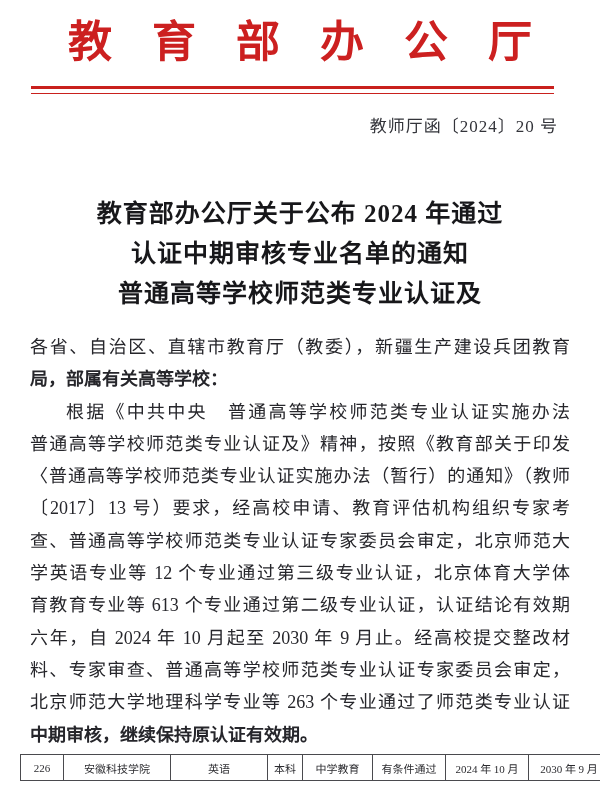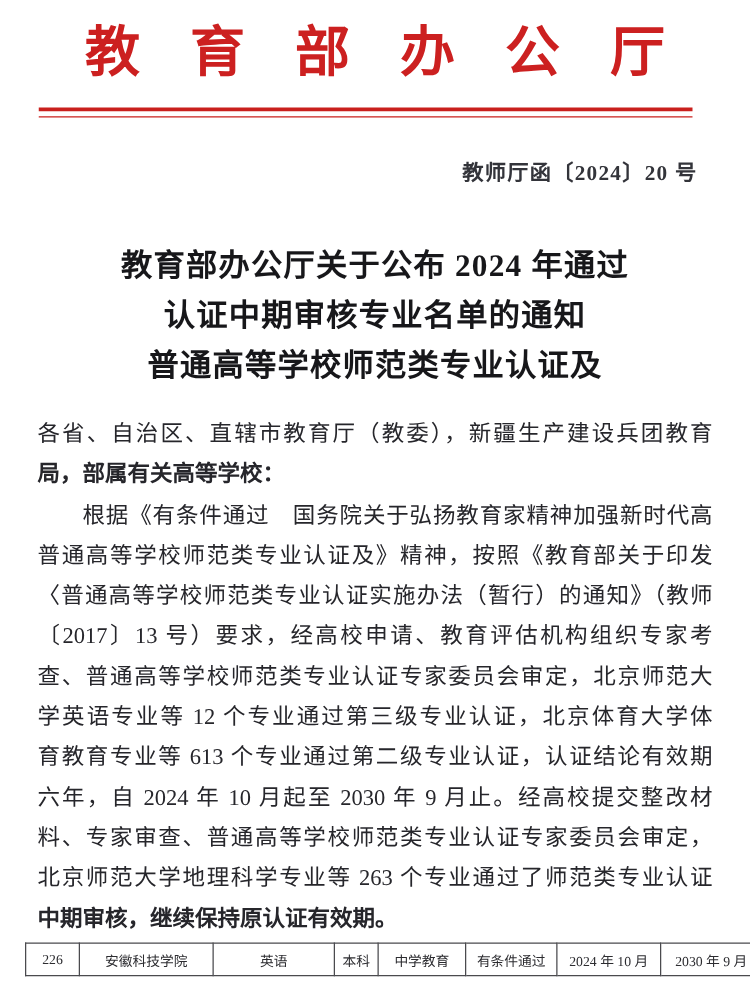--- a/index.html
+++ b/index.html
@@ -49,26 +49,25 @@
     top: 93px;
     left: 31px;
     width: 523px;
     height: 1px;
     background: #c9201d;
   }
 
   
   .doc-number {
     position: absolute;
-    top: 124px;
+    top: 112px;
     right: 42px;
     font-size: 17px;
     color: #33343a;
     letter-spacing: 1px;
-    font-weight: bold;
   }
 
   
   .title {
     position: absolute;
     top: 194px;
     left: 0;
     width: 100%;
     text-align: center;
     font-size: 25px;
@@ -149,21 +148,21 @@
   <div class="title">
     <div>教育部办公厅关于公布 2024 年通过</div>
     <div>认证中期审核专业名单的通知</div>
     <div>普通高等学校师范类专业认证及</div>
   </div>
 
   <div class="body-text">
     <div class="line fill">各省、自治区、直辖市教育厅（教委），新疆生产建设兵团教育</div>
     <div class="line end">局，部属有关高等学校：</div>
 
-    <div class="line fill open">根据《有条件通过　国务院关于弘扬教育家精神加强新时代高</div>
+    <div class="line fill open">根据《中共中央　普通高等学校师范类专业认证实施办法</div>
     <div class="line fill">普通高等学校师范类专业认证及》精神，按照《教育部关于印发</div>
     <div class="line fill">〈普通高等学校师范类专业认证实施办法（暂行）的通知》（教师</div>
     <div class="line fill">〔2017〕13 号）要求，经高校申请、教育评估机构组织专家考</div>
     <div class="line fill">查、普通高等学校师范类专业认证专家委员会审定，北京师范大</div>
     <div class="line fill">学英语专业等 12 个专业通过第三级专业认证，北京体育大学体</div>
     <div class="line fill">育教育专业等 613 个专业通过第二级专业认证，认证结论有效期</div>
     <div class="line fill">六年，自 2024 年 10 月起至 2030 年 9 月止。经高校提交整改材</div>
     <div class="line fill">料、专家审查、普通高等学校师范类专业认证专家委员会审定，</div>
     <div class="line fill">北京师范大学地理科学专业等 263 个专业通过了师范类专业认证</div>
     <div class="line end">中期审核，继续保持原认证有效期。</div>

